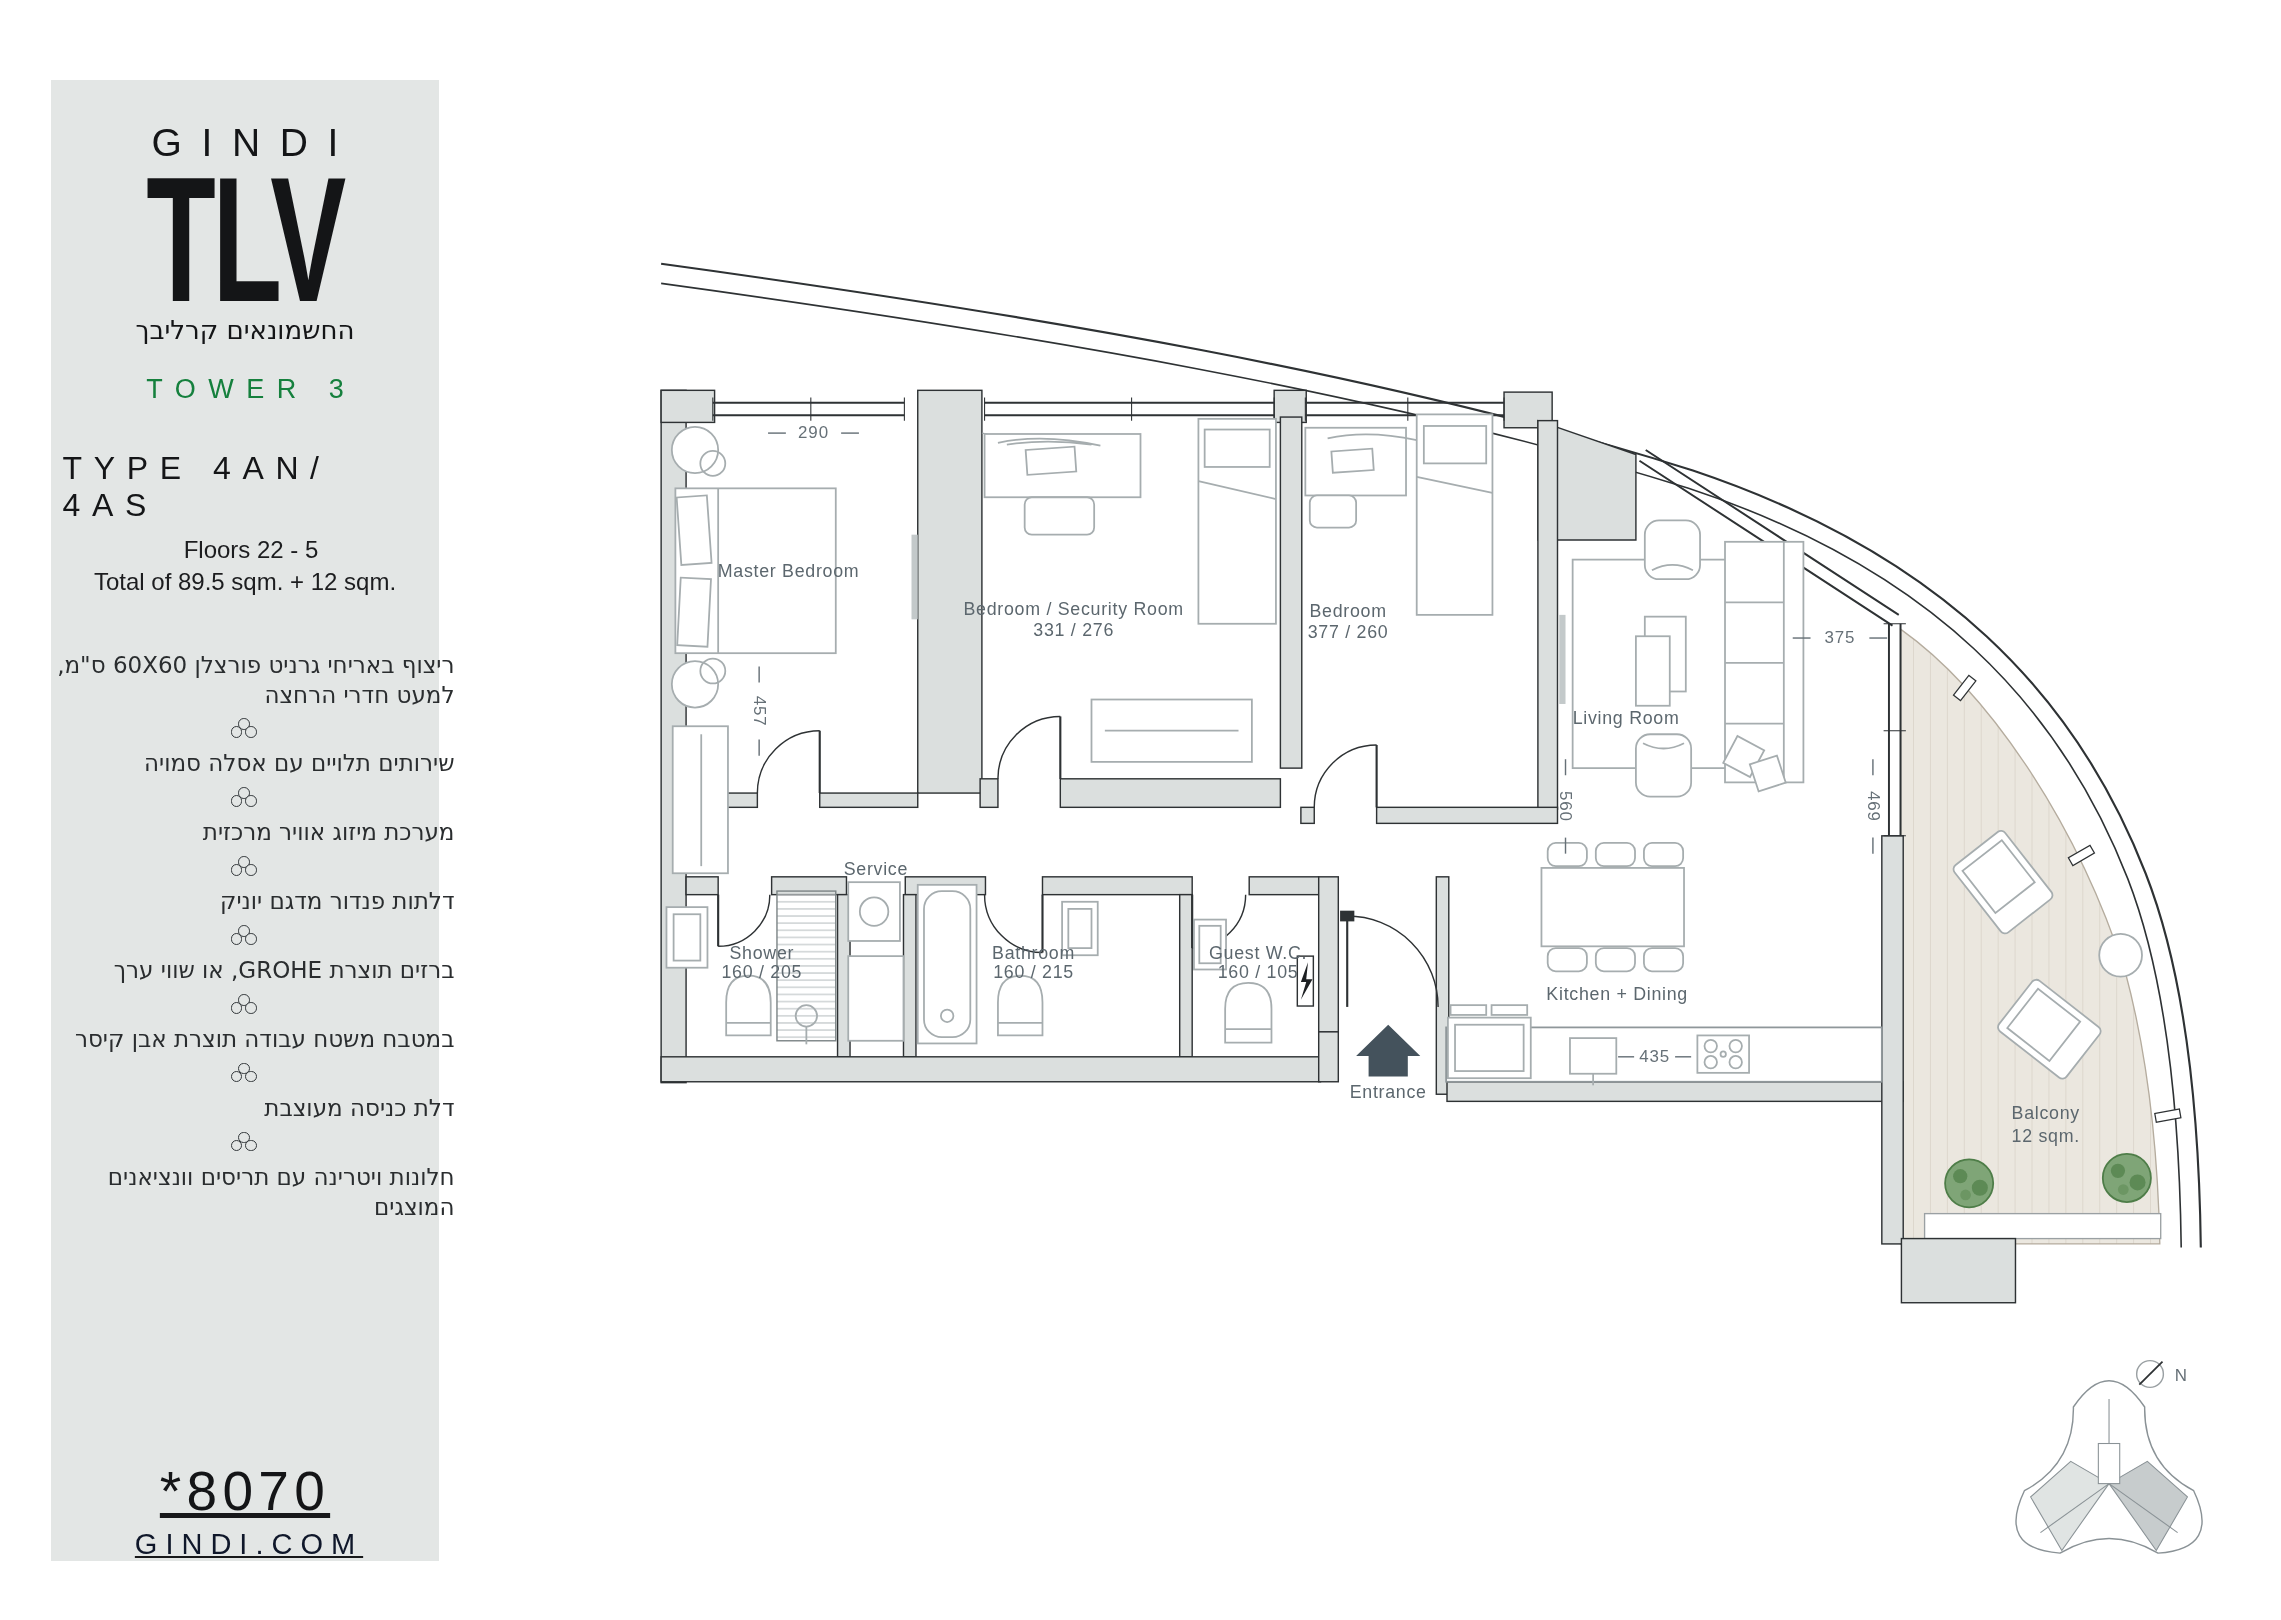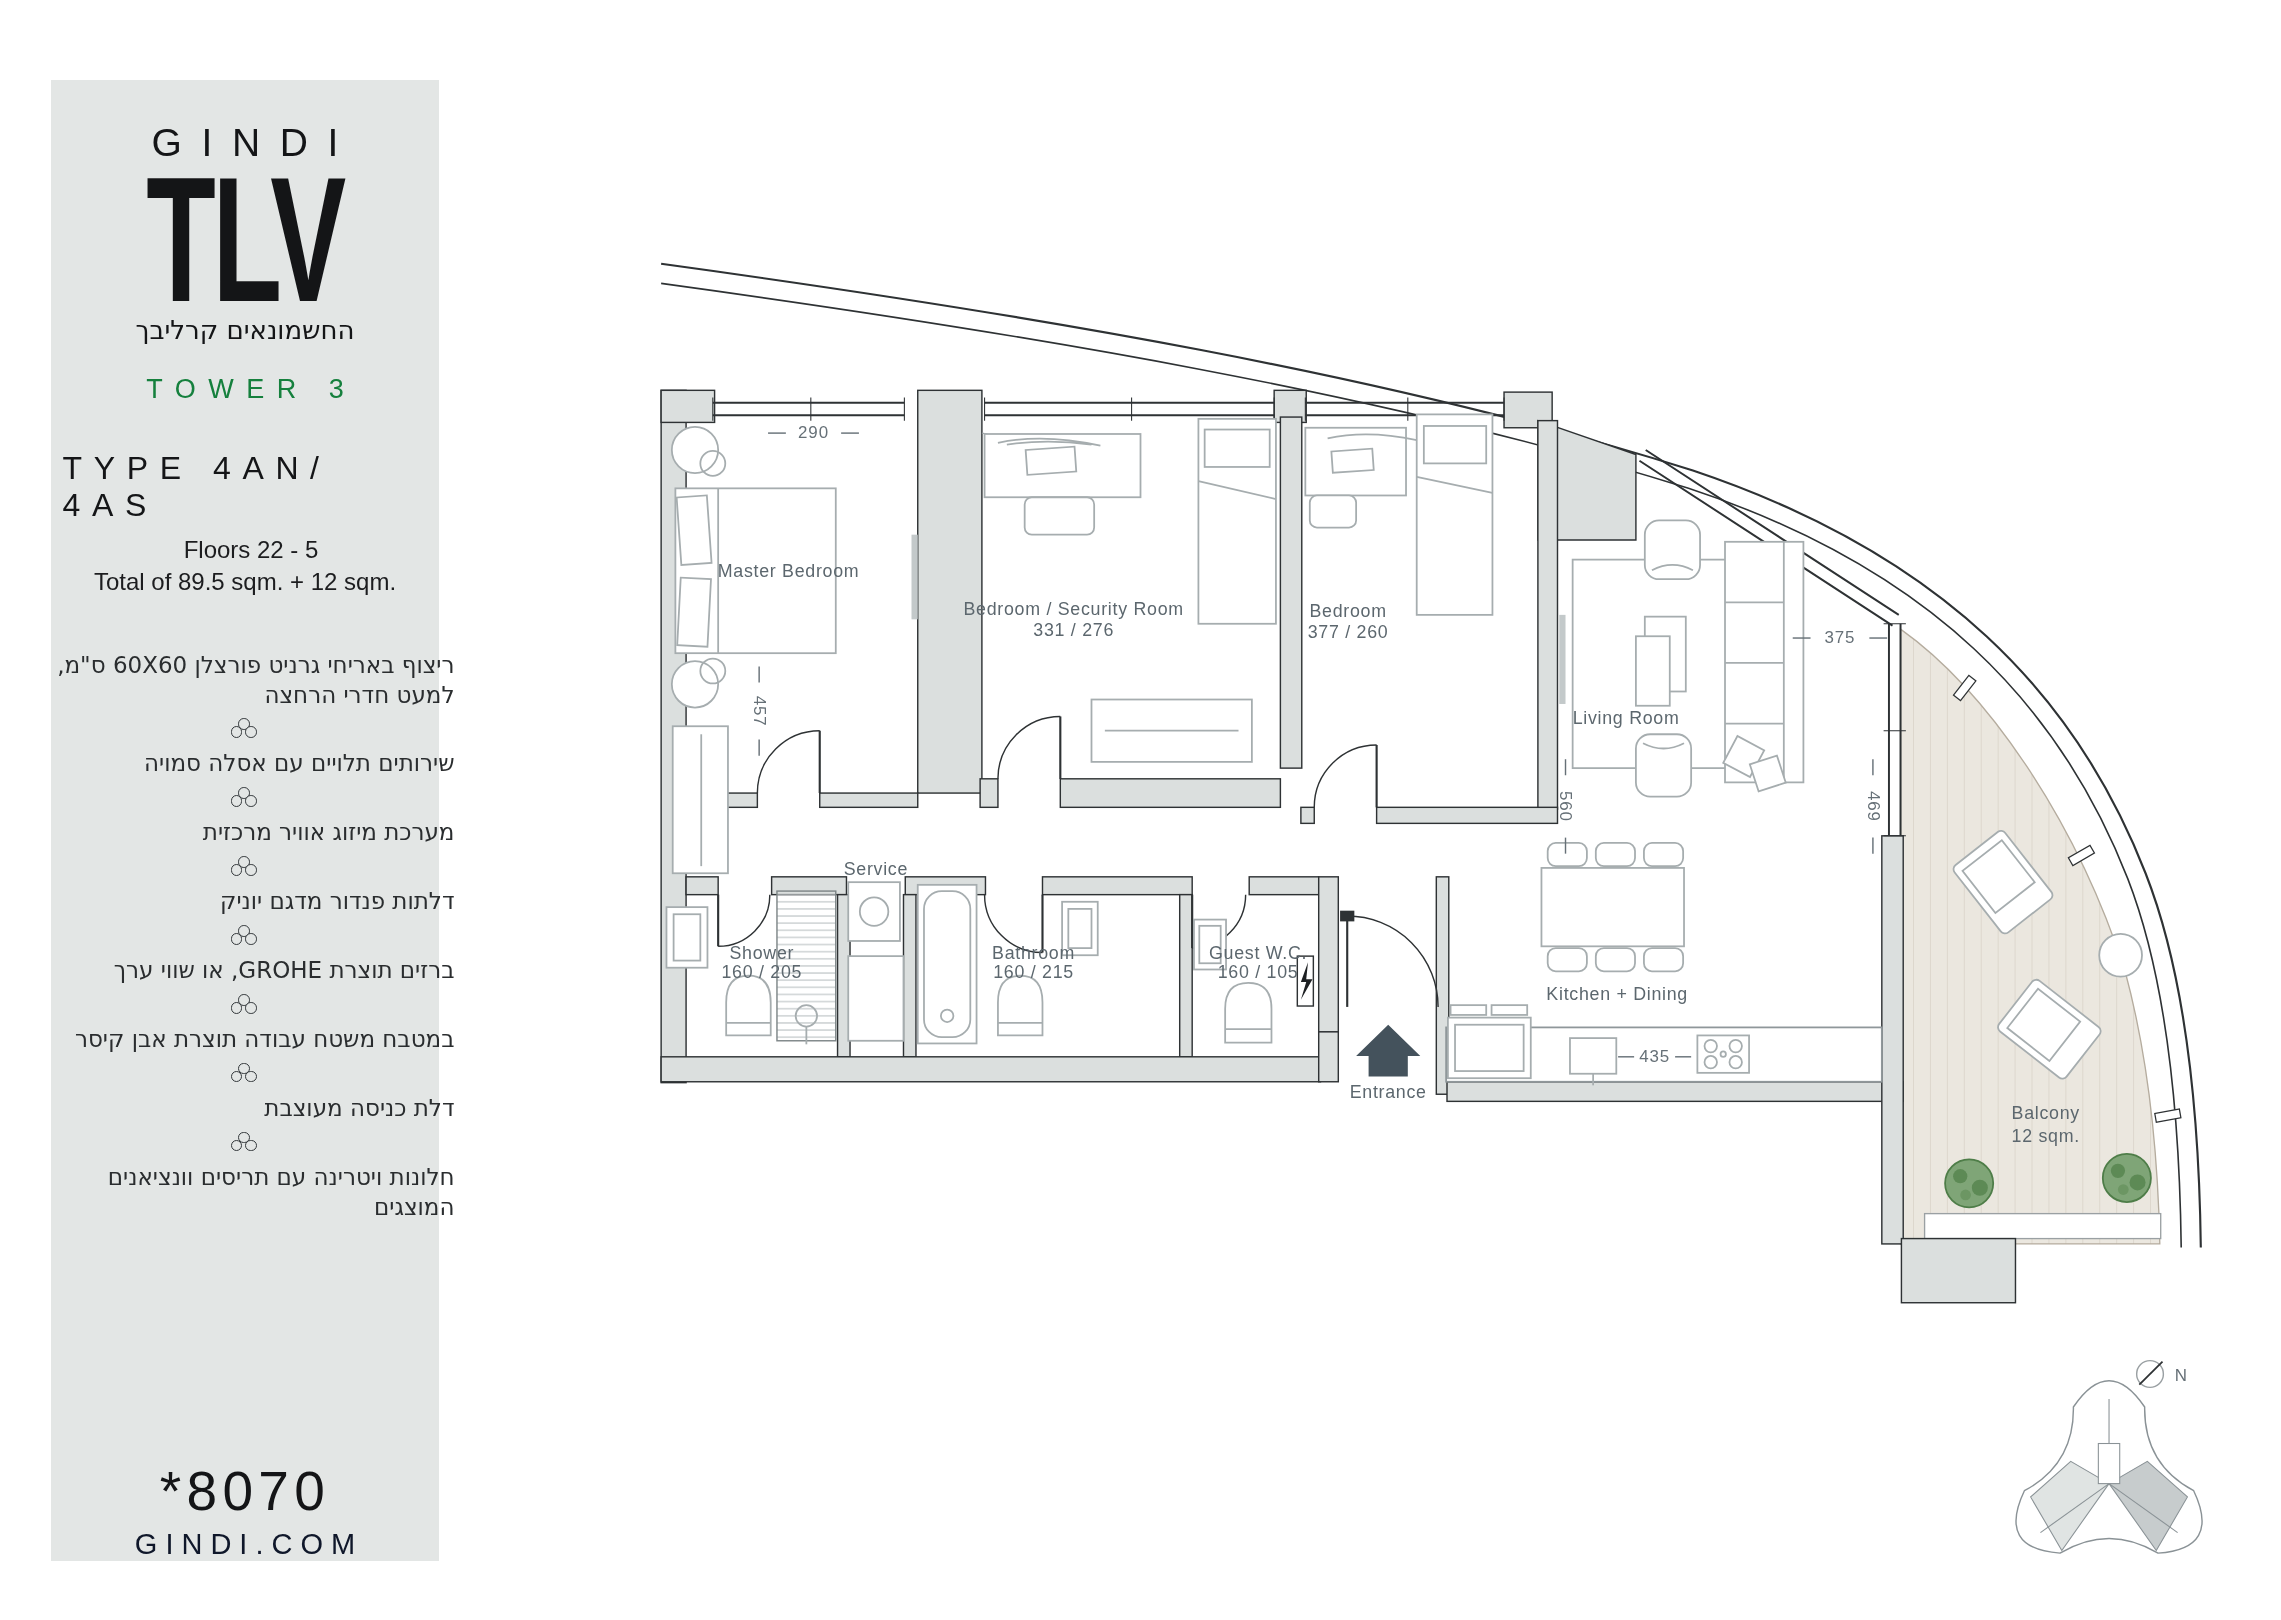--- a/index.html
+++ b/index.html
@@ -19,21 +19,21 @@
   .floors{font-size:24px;margin-top:12.5px;color:#1c1d1f;margin-left:12px;}
   .total{font-size:24px;margin-top:3.6px;color:#1c1d1f;}
   .features{margin-top:55px;text-align:right;width:419px;}
   .feat{font-size:23px;line-height:1.3;color:#2a2d2f;}
   .clover{position:relative;width:30px;height:23px;margin:8px auto;}
   .clover span{position:absolute;width:11.6px;height:11.6px;border:1.8px solid #33383b;border-radius:50%;
                background:#e3e6e5;box-sizing:border-box;}
   .clover .c1{left:8px;top:0;}
   .clover .c2{left:0.9px;top:8px;}
   .clover .c3{left:15px;top:8px;}
-  .contact{margin-top:auto;text-align:center;}
+  .contact{margin-top:auto;text-align:center;text-decoration:underline;}
   .phone{font-size:55px;letter-spacing:5.3px;color:#141517;}
   .site{font-size:29px;letter-spacing:8px;padding-left:8px;margin-top:5.3px;color:#0f172a;}
   .disclaimer{margin:25px 27px 27px;font-size:15px;line-height:1.5;color:#3a3e41;text-align:justify;}
 
   
   .plan-svg{position:absolute;left:0;top:0;z-index:1;}
   .wall{fill:#dbdfde;stroke:#2e3234;stroke-width:1.6;}
   .win{stroke:#2e3234;stroke-width:2.2;fill:none;}
   .winlite{stroke:#2e3234;stroke-width:1.2;fill:none;}
   .furn{fill:#ffffff;stroke:#a6adaf;stroke-width:2;}

